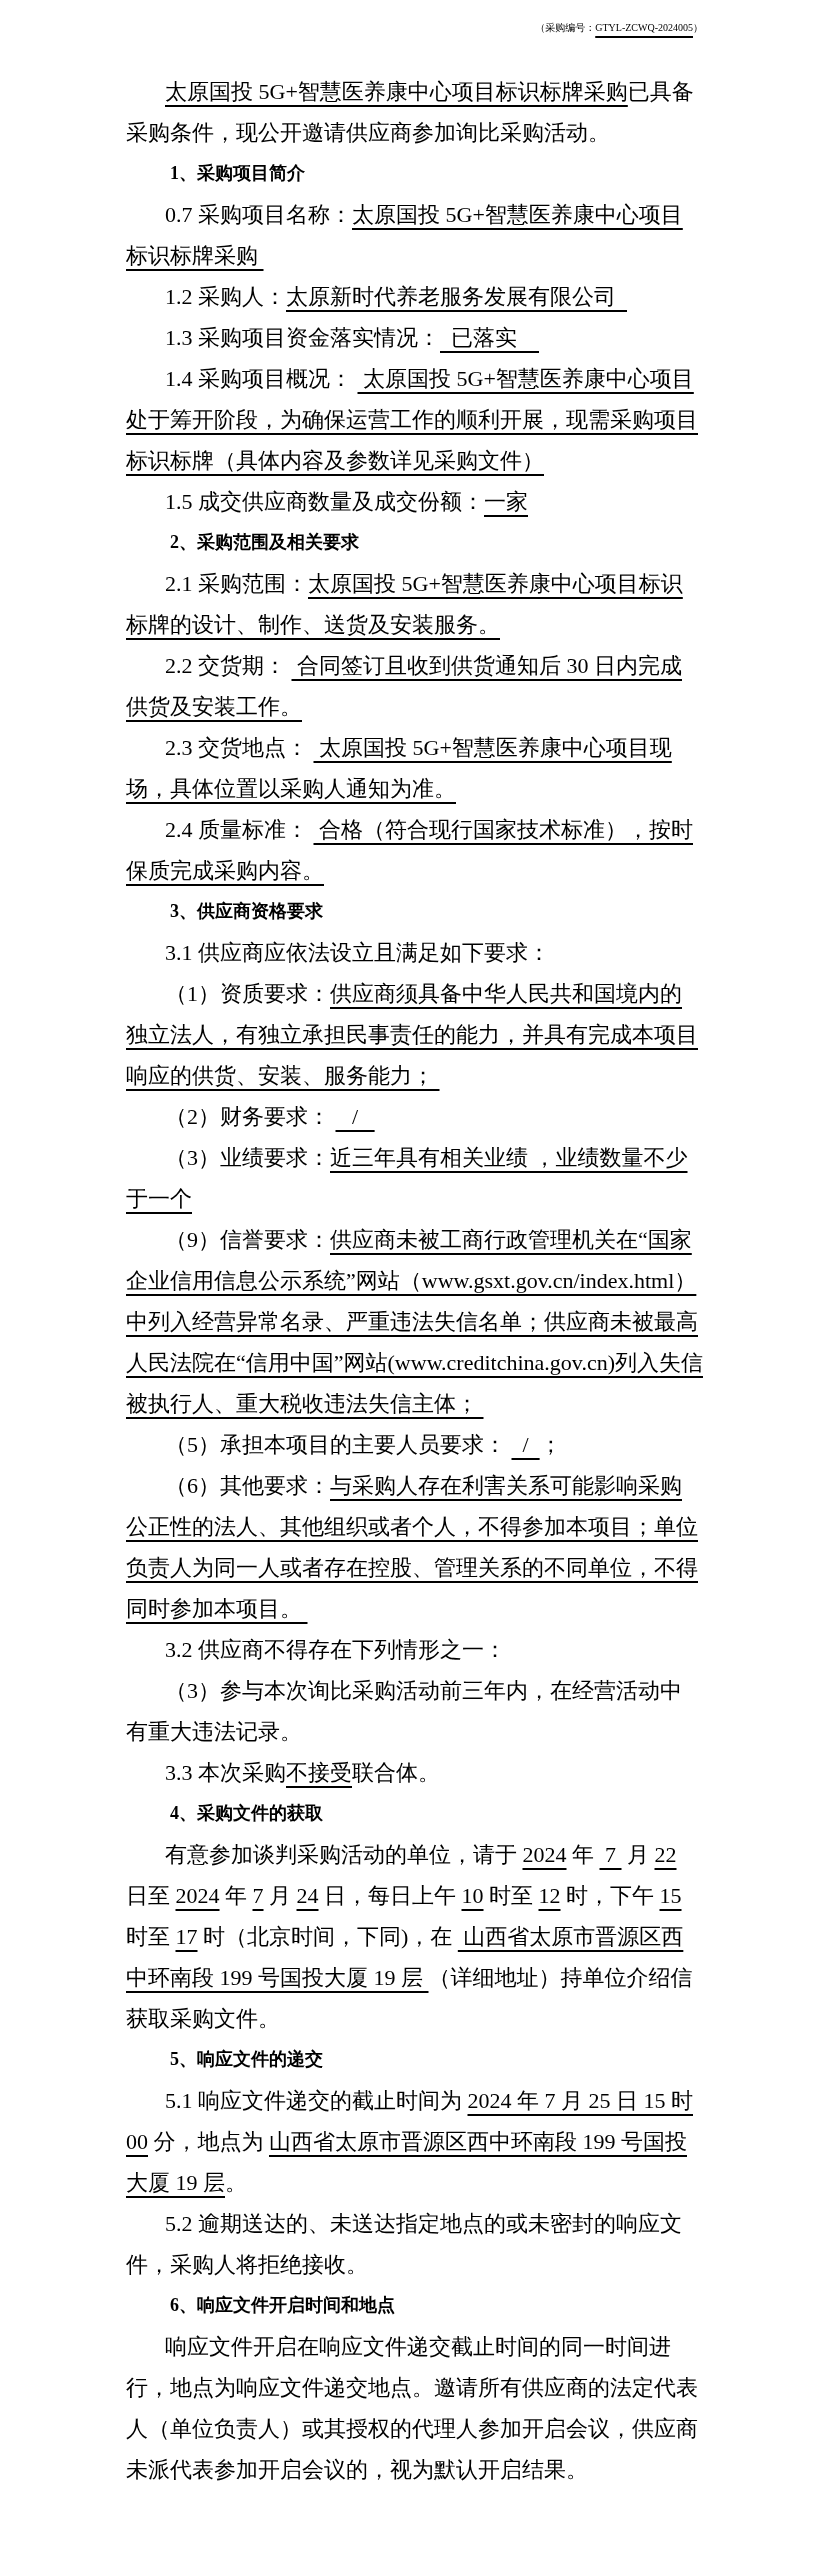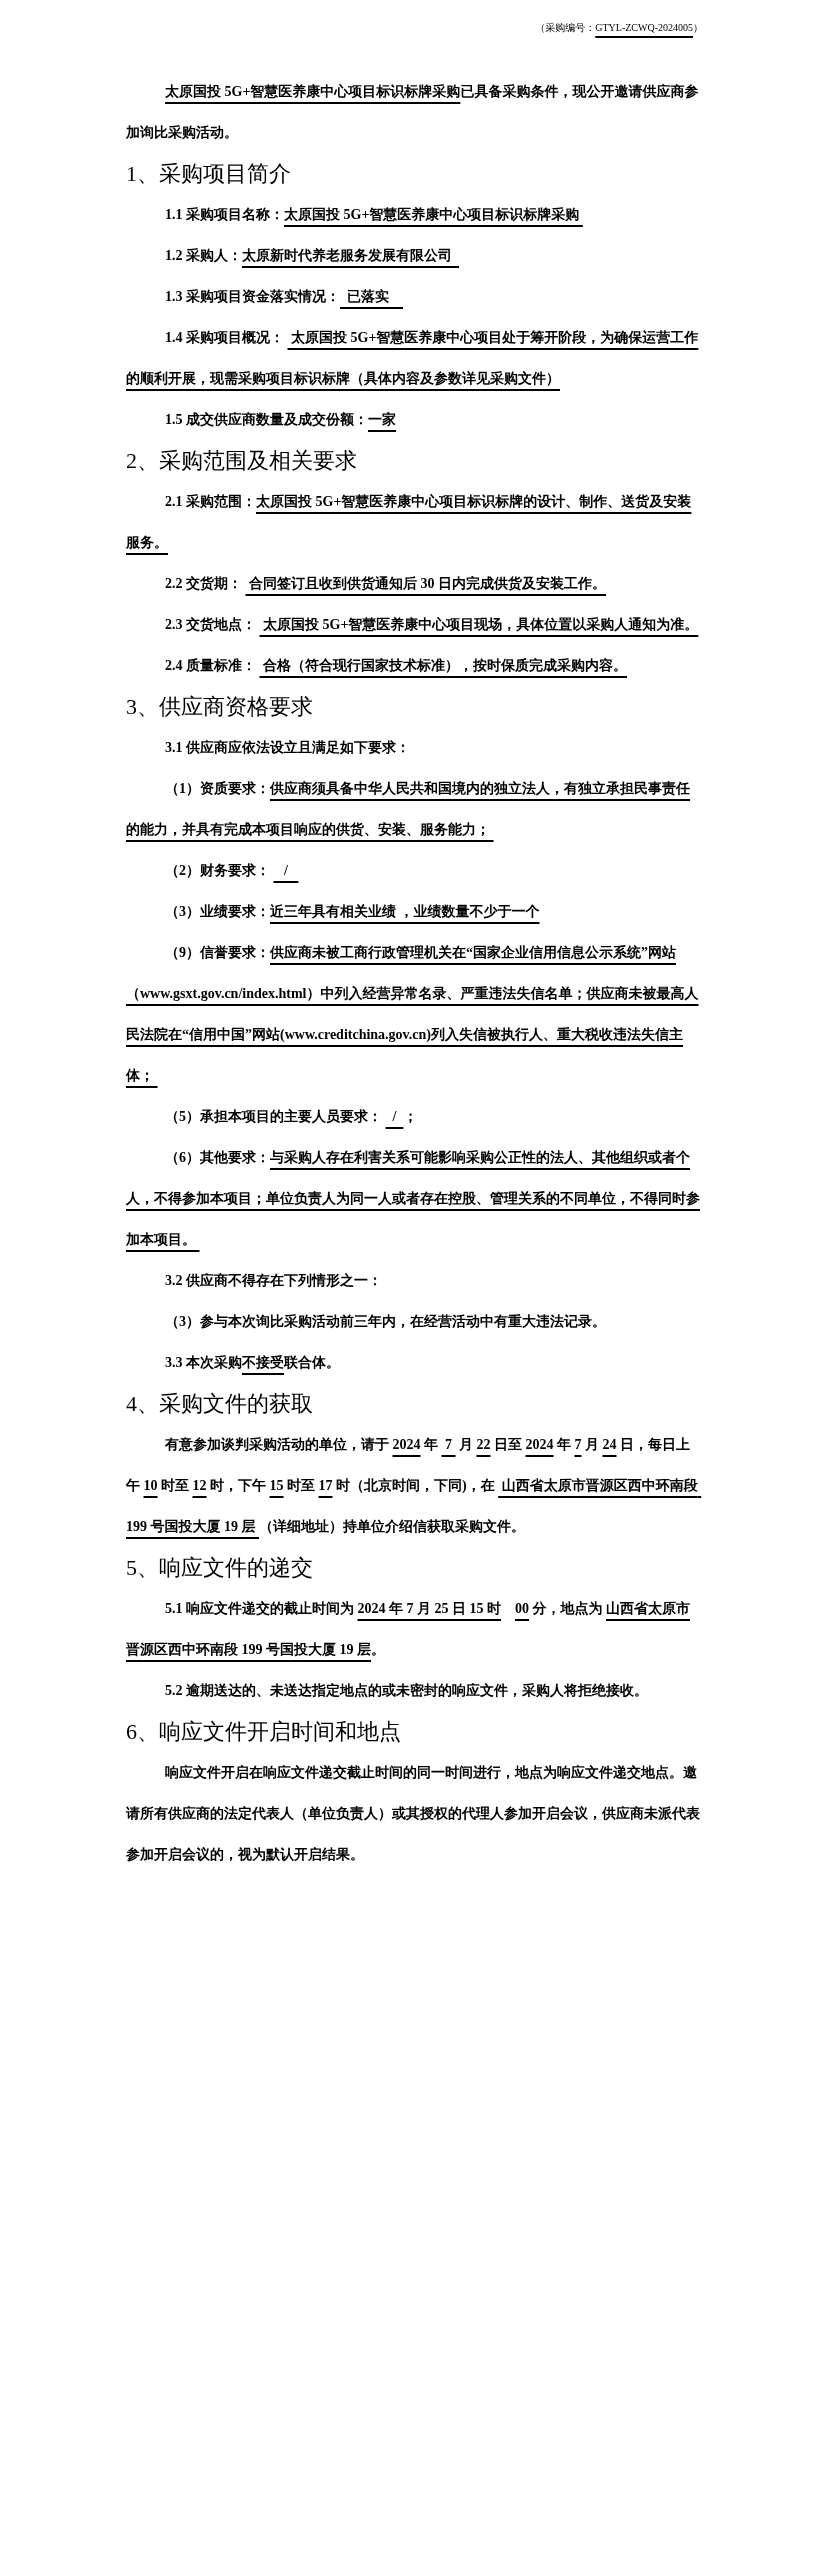--- a/index.html
+++ b/index.html
@@ -30,28 +30,29 @@
     letter-spacing: 0.5px;
   }
   .subtitle {
     font-size: 10px;
     font-weight: 400;
     text-align: right;
     line-height: 39px;
     margin-bottom: 24px;
   }
   .heading {
+    font-size: 18px;
+    font-weight: 700;
+    line-height: 41px;
+    white-space: pre-wrap;
+    margin-left: 44px;
+  }
+  .para {
     font-size: 22px;
     font-weight: 400;
-    line-height: 41px;
-    white-space: pre-wrap;
-  }
-  .para {
-    font-size: 14px;
-    font-weight: 700;
     line-height: 41px;
     text-indent: 39px;
     white-space: pre-wrap;
     overflow-wrap: break-word;
   }
   .seg { color: #000000; }
   .u {
     text-decoration: underline;
     text-decoration-thickness: 1.8px;
     text-underline-offset: 5.7px;
@@ -62,21 +63,21 @@
   }
 </style>
 </head>
 <body>
 
 <div class="page">
   <div class="content">
       <div class="block subtitle"><span class="seg">（采购编号：</span><span class="seg u">GTYL-ZCWQ-2024005</span><span class="seg">）</span></div>
       <div class="block para"><span class="seg u">太原国投 5G+智慧医养康中心项目标识标牌采购</span><span class="seg">已具备采购条件，现公开邀请供应商参加询比采购活动。</span></div>
       <div class="block heading"><span class="seg">1、采购项目简介</span></div>
-      <div class="block para"><span class="seg">1.1 采购项目名称：</span><span class="seg u">太原国投 5G+智慧医养康中心项目标识标牌采购 </span></div>
+      <div class="block para"><span class="seg">0.7 采购项目名称：</span><span class="seg u">太原国投 5G+智慧医养康中心项目标识标牌采购 </span></div>
       <div class="block para"><span class="seg">1.2 采购人：</span><span class="seg u">太原新时代养老服务发展有限公司  </span></div>
       <div class="block para"><span class="seg">1.3 采购项目资金落实情况：</span><span class="seg u">  已落实    </span></div>
       <div class="block para"><span class="seg">1.4 采购项目概况： </span><span class="seg u"> 太原国投 5G+智慧医养康中心项目处于筹开阶段，为确保运营工作的顺利开展，现需采购项目标识标牌（具体内容及参数详见采购文件）</span></div>
       <div class="block para"><span class="seg">1.5 成交供应商数量及成交份额：</span><span class="seg u">一家</span></div>
       <div class="block heading"><span class="seg">2、采购范围及相关要求</span></div>
       <div class="block para"><span class="seg">2.1 采购范围：</span><span class="seg u">太原国投 5G+智慧医养康中心项目标识标牌的设计、制作、送货及安装服务。</span></div>
       <div class="block para"><span class="seg">2.2 交货期： </span><span class="seg u"> 合同签订且收到供货通知后 30 日内完成供货及安装工作。</span></div>
       <div class="block para"><span class="seg">2.3 交货地点： </span><span class="seg u"> 太原国投 5G+智慧医养康中心项目现场，具体位置以采购人通知为准。</span></div>
       <div class="block para"><span class="seg">2.4 质量标准： </span><span class="seg u"> 合格（符合现行国家技术标准），按时保质完成采购内容。</span></div>
       <div class="block heading"><span class="seg">3、供应商资格要求</span></div>

